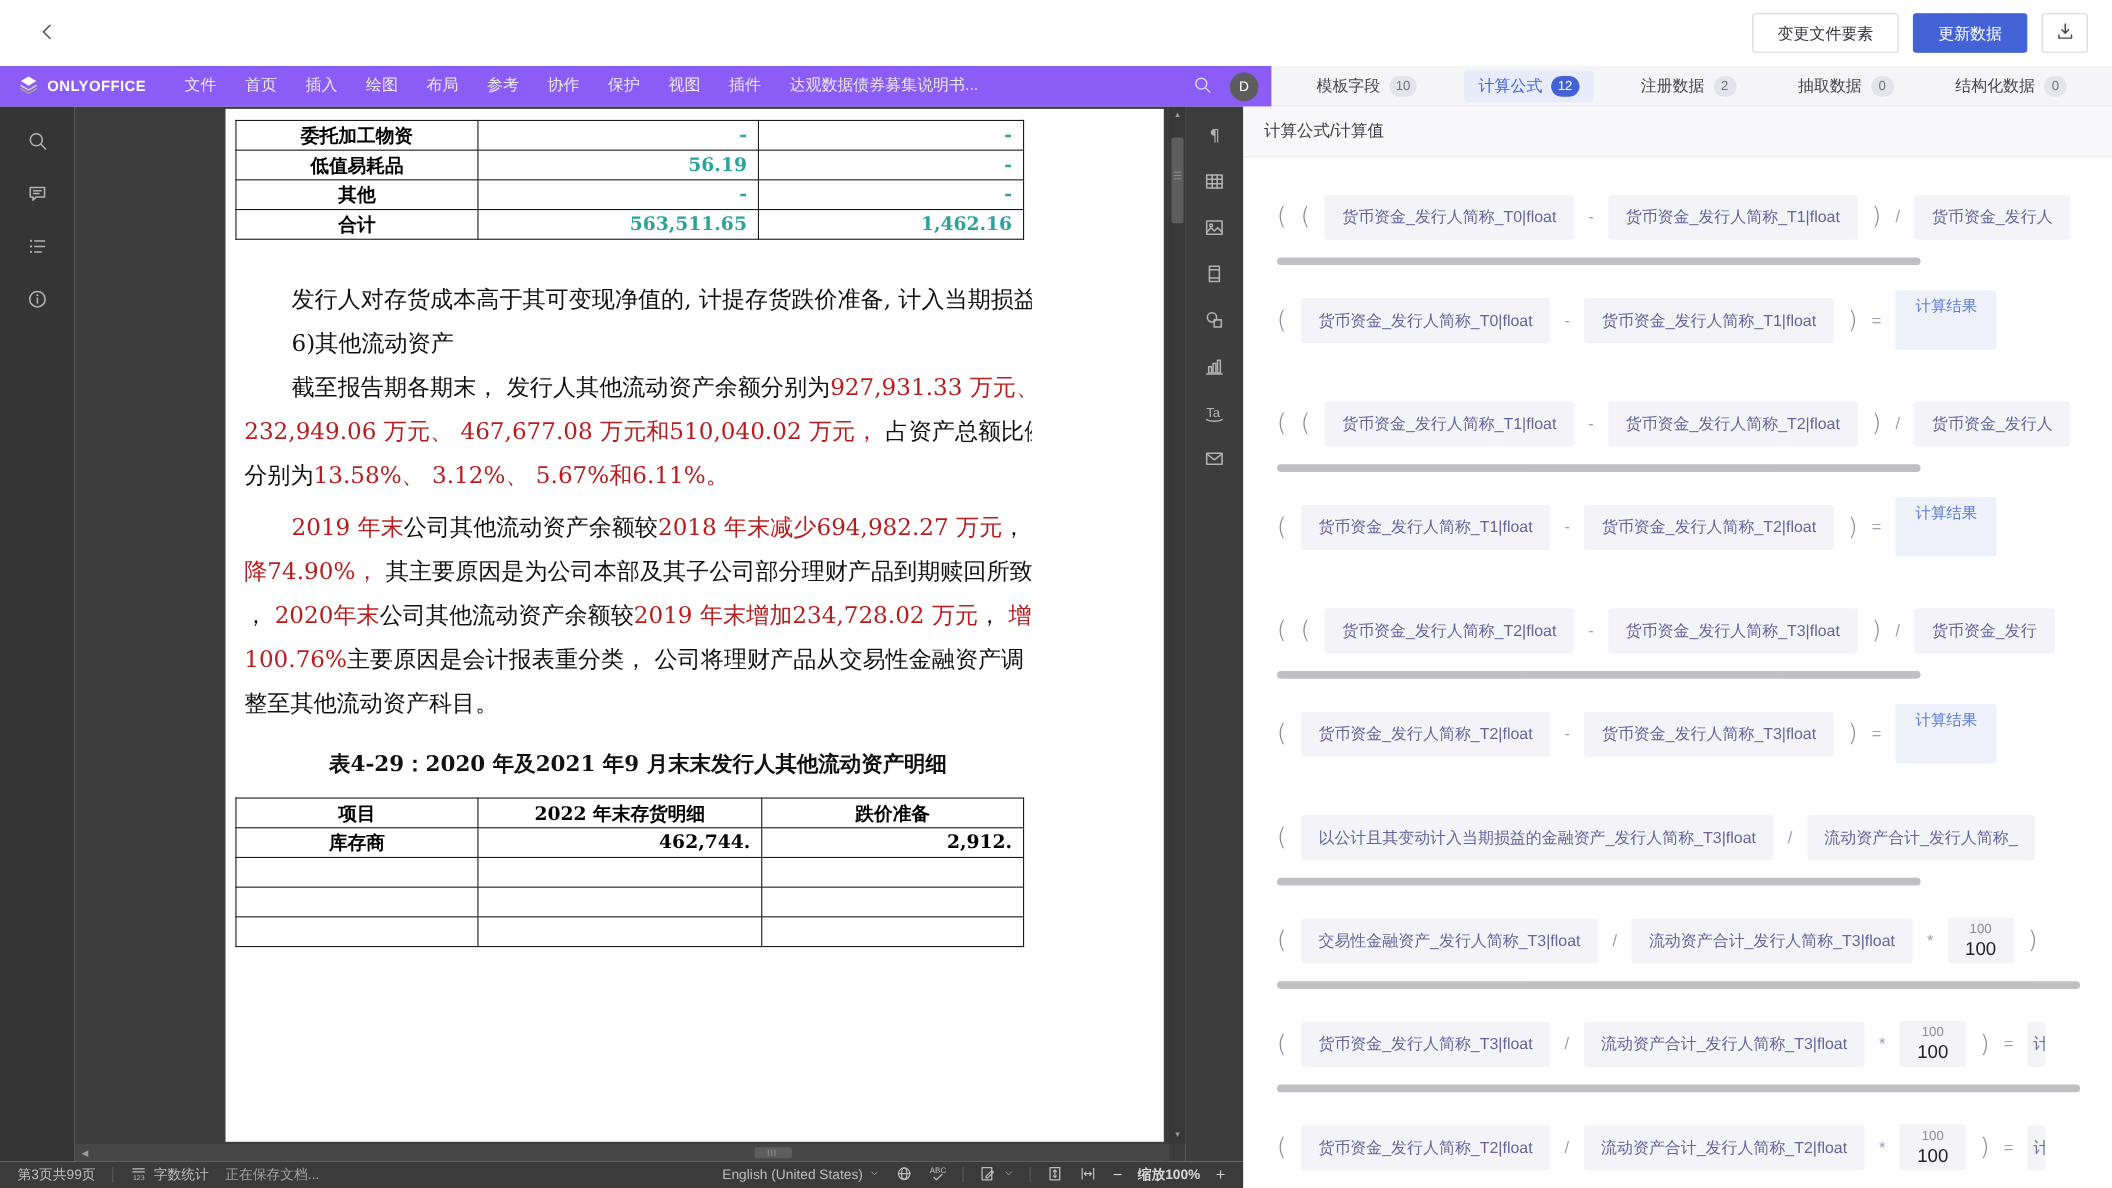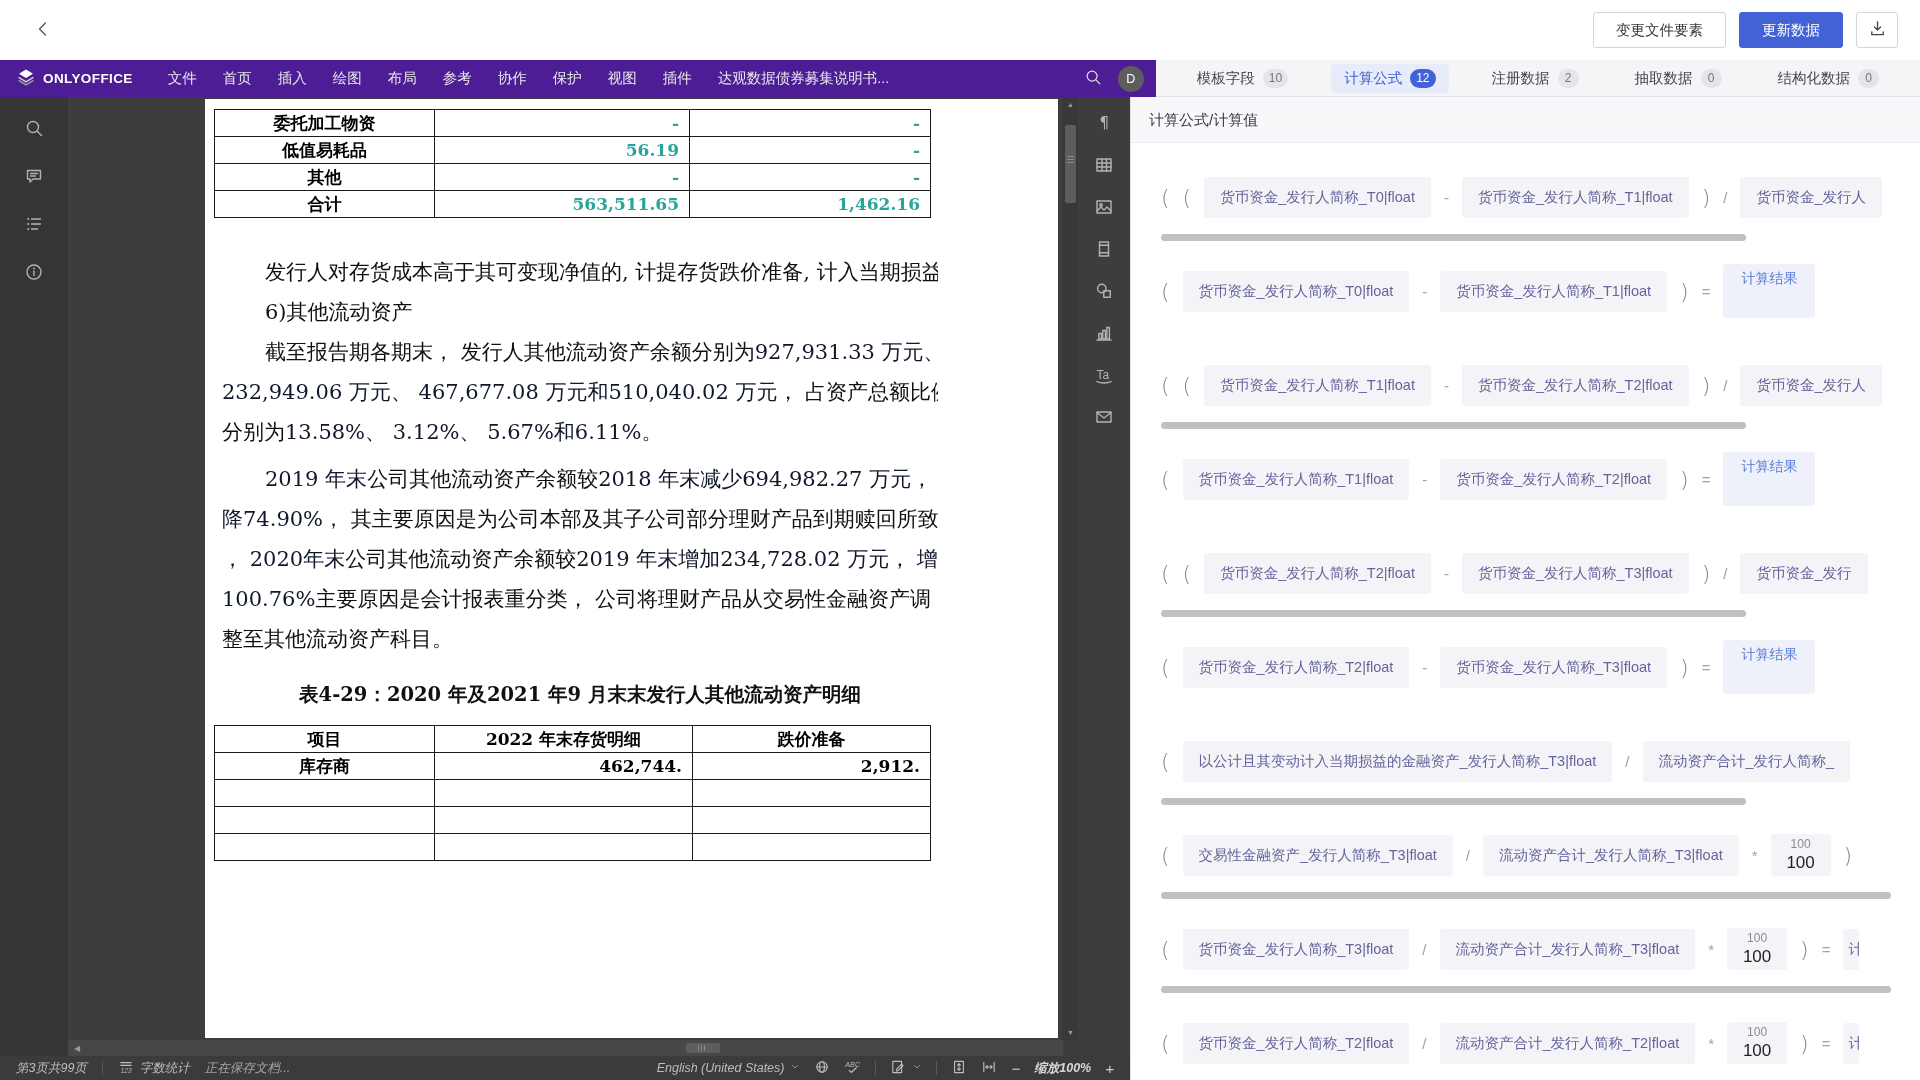--- a/index.html
+++ b/index.html
@@ -14,21 +14,21 @@
   
   .topbar { height:60px; background:#fff; display:flex; align-items:center; padding:0 22px 0 26px; flex:0 0 auto; }
   .back-btn { background:none; border:none; color:#5a5a5a; width:34px; height:34px; display:flex; align-items:center; justify-content:center; cursor:pointer; }
   .top-actions { margin-left:auto; display:flex; align-items:center; gap:13px; }
   .btn { height:36px; padding:0 22px; border-radius:3px; font-size:14.5px; border:1px solid #d4d4dc; background:#fff; color:#33333b; cursor:pointer; font-family:inherit; }
   .btn.primary { background:#4262d6; border-color:#4262d6; color:#fff; }
   .btn.iconbtn { width:42px; padding:0; display:flex; align-items:center; justify-content:center; color:#45454d; }
 
   
   .bar-row { height:37px; display:flex; flex:0 0 auto; }
-  .menubar { width:1234px; background:#4c1d95; display:flex; align-items:center; padding-left:16px; color:#e8e8e8; }
+  .menubar { width:1234px; background:#8b5cf6; display:flex; align-items:center; padding-left:16px; color:#e8e8e8; }
   .brand { display:flex; align-items:center; gap:7px; color:#fff; font-weight:bold; font-size:13.5px; letter-spacing:.4px; margin-right:22px; }
   #menu-items { display:flex; align-items:center; }
   .menu-item { font-size:14.5px; padding:0 13px; line-height:37px; cursor:pointer; white-space:nowrap; }
   .menu-item:last-child { max-width:215px; overflow:hidden; text-overflow:ellipsis; }
   .menu-search { margin-left:auto; background:none; border:none; color:#dcdcdc; width:34px; height:37px; display:flex; align-items:center; justify-content:center; cursor:pointer; }
   .avatar { width:26px; height:26px; border-radius:50%; background:#5d5d5d; color:#fff; font-size:12.5px; display:flex; align-items:center; justify-content:center; margin:0 12px 0 8px; cursor:pointer; flex:0 0 auto; }
 
   .tabsrow { flex:1; background:#f5f5f8; border-bottom:1px solid #e3e3ea; display:flex; align-items:center; padding:0 28px; gap:30px; }
   .tab { display:flex; align-items:center; gap:8px; font-size:14.5px; color:#44444e; padding:5px 13px; border-radius:4px; cursor:pointer; white-space:nowrap; }
   .tab .cnt { min-width:21px; height:19px; border-radius:10px; background:#e4e4eb; color:#74747e; font-size:12px; display:flex; align-items:center; justify-content:center; padding:0 6px; }
@@ -65,26 +65,26 @@
   .dtable { border-collapse:collapse; width:716px; margin-top:10px; font-size:17px; font-weight:bold; table-layout:fixed; }
   .dtable td, .dtable th { border:1.6px solid #1b1b1b; height:27px; padding:0 10px; overflow:hidden; white-space:nowrap;margin-top:22px; }
   .dtable .lbl { text-align:center; color:#000; }
   .dtable .num { text-align:right; color:#2aa39a; }
   .dtable .numk { text-align:right; color:#000; }
   .dtable th { color:#000; font-weight:bold; }
   #paras { margin-top:34px; }
   .tline { height:40px; line-height:40px; font-size:21px; width:716px; margin-left:8px; white-space:nowrap; overflow:hidden; }
   .tline.ind { padding-left:43px; }
   .tline.gap { margin-top:7px; }
-  .cy { color:#0f172a; }
+  .cy { color:#b91c1c; }
   .cap { width:716px; margin-left:8px; margin-top:16px; margin-bottom:4px; height:40px; line-height:40px; text-align:center; font-weight:bold; font-size:19.5px; white-space:nowrap; }
 
   
   .statusbar { height:24px; background:#3b3b3b; flex:0 0 auto; display:flex; align-items:center; color:#bdbdbd; font-size:12.5px; padding:0 16px; gap:15px; }
-  .sitem { display:flex; align-items:center; gap:6px; cursor:pointer; white-space:nowrap;font-style:italic; }
+  .sitem { display:flex; align-items:center; gap:6px; cursor:pointer; white-space:nowrap; }
   .sitem.dim { color:#a5a5a5; cursor:default; }
   .sdiv { width:1px; height:14px; background:#5a5a5a; }
   .sright { margin-left:auto; display:flex; align-items:center; gap:14px; }
   .zoomctl { font-size:15px; color:#cfcfcf; }
   .zoomlabel { font-weight:bold; color:#d8d8d8; }
 
   
   .panel { flex:1; background:#fff; border-left:1px solid #e2e2e8; display:flex; flex-direction:column; min-width:0; overflow:hidden; }
   .panel-header { height:46px; line-height:46px; flex:0 0 auto; background:#f8f8fa; border-bottom:1px solid #ececf1; padding-left:18px; font-size:15px; color:#3a3a44; }
   .rows { flex:1; padding:12px 0 0 30px; overflow:hidden; }

